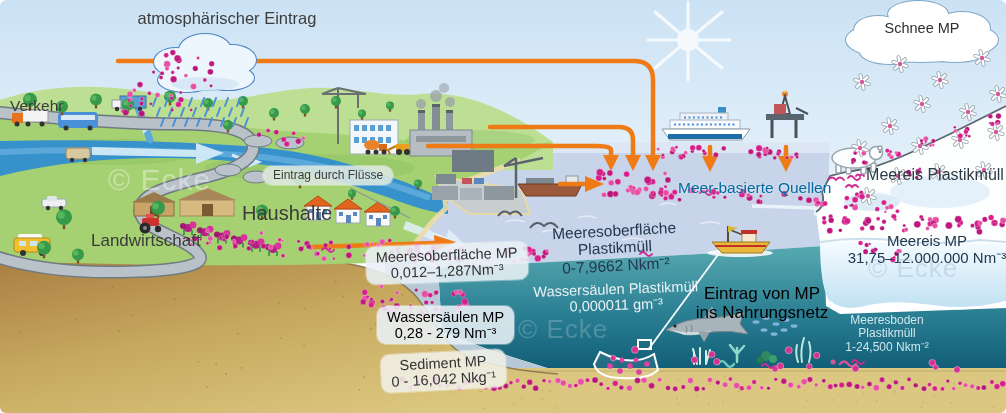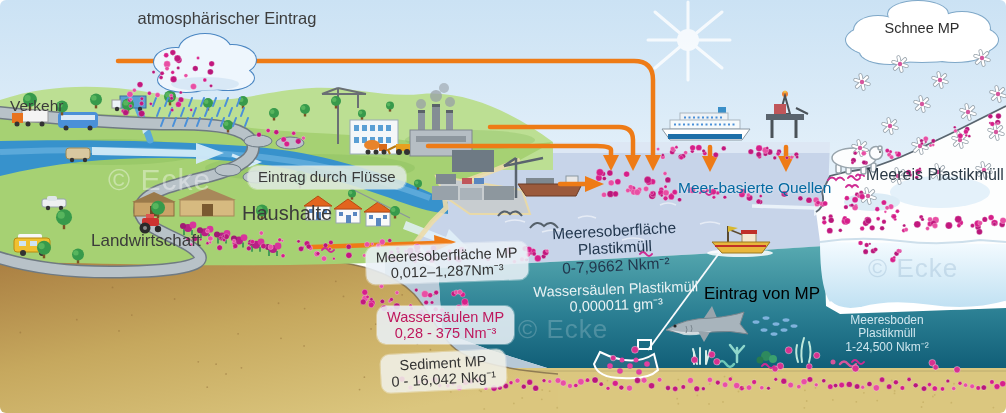--- a/index.html
+++ b/index.html
@@ -1269,21 +1269,21 @@
 </svg>
 
 <div class="lbl" style="left:227px;top:9px;transform:translateX(-50%);font-size:16.5px;color:#3c3c3c;">
       <span>atmosphärischer Eintrag</span>
     </div>
 
 <div class="lbl" style="left:10px;top:97px;font-size:15.5px;">
       <span>Verkehr</span>
     </div>
 
-<div class="lbl box" style="left:248px;top:166px;font-size:15px;background:rgba(223,233,224,.88);">
+<div class="lbl box" style="left:263px;top:166px;font-size:12px;background:rgba(223,233,224,.88);">
       <span>Eintrag durch Flüsse</span>
     </div>
 
 <div class="lbl" style="left:242px;top:202px;font-size:20px;">
       <span>Haushalte</span>
     </div>
 
 <div class="lbl" style="left:91px;top:231px;font-size:17px;">
       <span>Landwirtschaft</span>
     </div>
@@ -1297,46 +1297,51 @@
   <span>Meeresoberfläche</span>
   <span>Plastikmüll</span>
   <span>0-7,9662 Nkm⁻²</span>
 </div>
 
 <div class="lbl" style="left:616px;top:281px;transform:translateX(-50%) rotate(-2deg);font-size:14.5px;color:#e9f2f4;">
   <span>Wassersäulen Plastikmüll</span>
   <span>0,000011 gm⁻³</span>
 </div>
 
-<div class="lbl box" style="left:377px;top:306px;font-size:14.5px;color:#be185d;">
+<div class="lbl box" style="left:377px;top:306px;font-size:14.5px;color:#000000;">
   <span>Wassersäulen MP</span>
-  <span>0,28 - 375 Nm⁻³</span>
+  <span>0,28 - 279 Nm⁻³</span>
 </div>
 
 <div class="lbl box" style="left:381px;top:352px;font-size:14.5px;transform:rotate(-3deg);background:rgba(240,240,232,.88);color:#333;">
   <span>Sediment MP</span>
   <span>0 - 16,042 Nkg⁻¹</span>
 </div>
 
 <div class="lbl" style="left:762px;top:284px;transform:translateX(-50%);font-size:17px;color:#000000;">
   <span>Eintrag von MP</span>
+  <span>ins Nahrungsnetz</span>
 </div>
 
 <div class="lbl" style="left:678px;top:179px;font-size:15.5px;color:#0369a1;text-shadow:0 0 3px rgba(255,255,255,.7);">
       <span>Meer-basierte Quellen</span>
     </div>
 
 <div class="lbl" style="left:922px;top:20px;transform:translateX(-50%);font-size:14.5px;color:#2e2e2e;">
   <span>Schnee MP</span>
 </div>
 
 <div class="lbl" style="left:935px;top:166px;transform:translateX(-50%);font-size:16px;color:#2c3a46;">
   <span>Meereis Plastikmüll</span>
 </div>
 
+<div class="lbl" style="left:927px;top:233px;transform:translateX(-50%);font-size:15px;color:#23384c;">
+  <span>Meereis MP</span>
+  <span>31,75–12.000.000 Nm⁻³</span>
+</div>
 
 <div class="lbl" style="left:887px;top:314px;transform:translateX(-50%);font-size:12px;color:#cfe6ee;">
   <span>Meeresboden</span>
   <span>Plastikmüll</span>
   <span>1-24,500 Nkm⁻²</span>
 </div>
 
 <div class="wm" style="left:108px;top:163px;font-size:30px;color:rgba(255,255,255,.38);">© Ecke</div>
 <div class="wm" style="left:518px;top:314px;font-size:26px;color:rgba(255,255,255,.20);">© Ecke</div>
 <div class="wm" style="left:868px;top:253px;font-size:26px;color:rgba(150,180,205,.35);">© Ecke</div>

